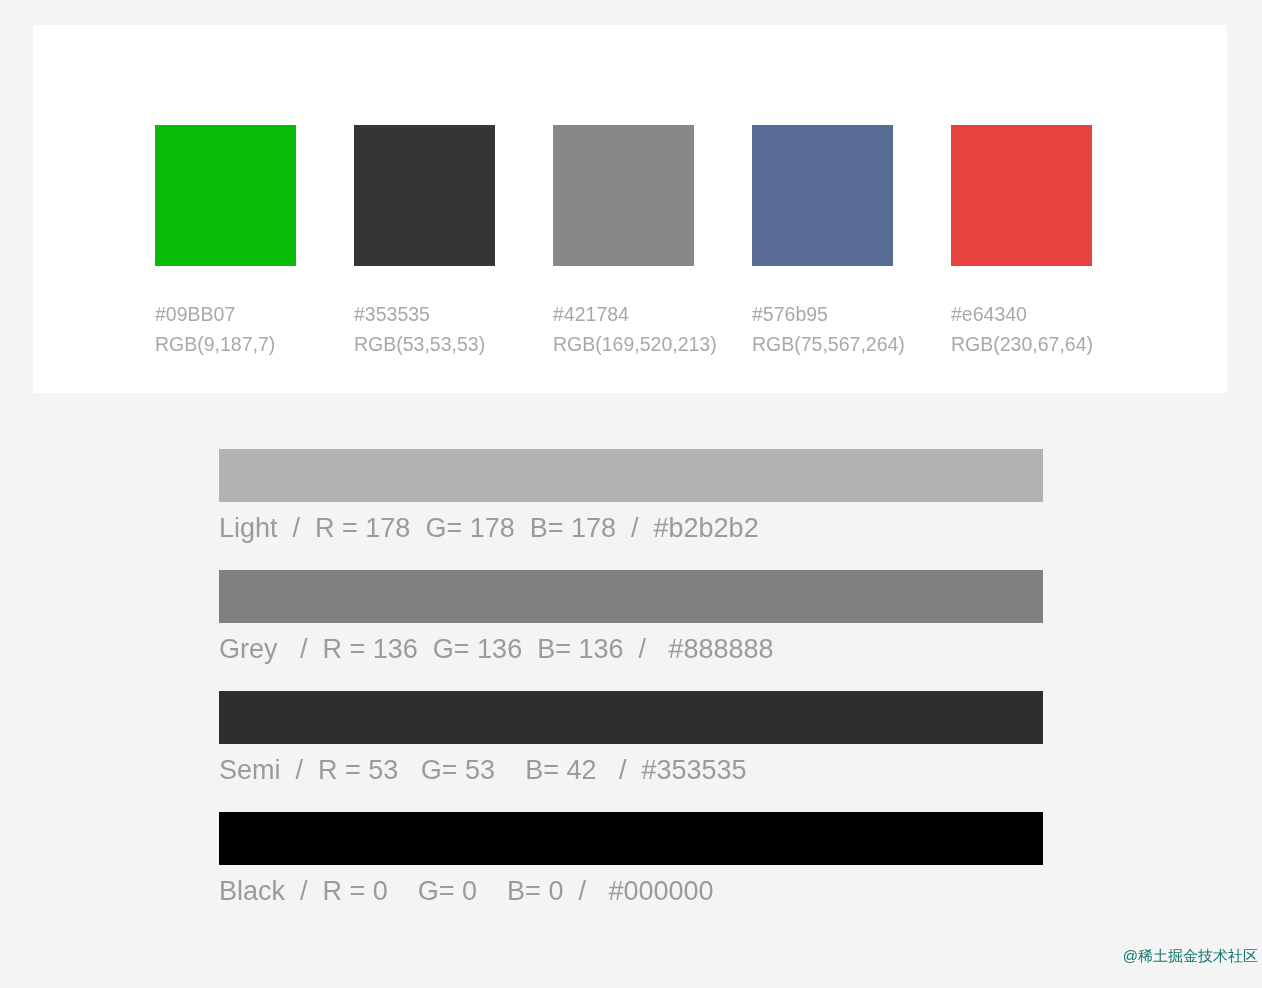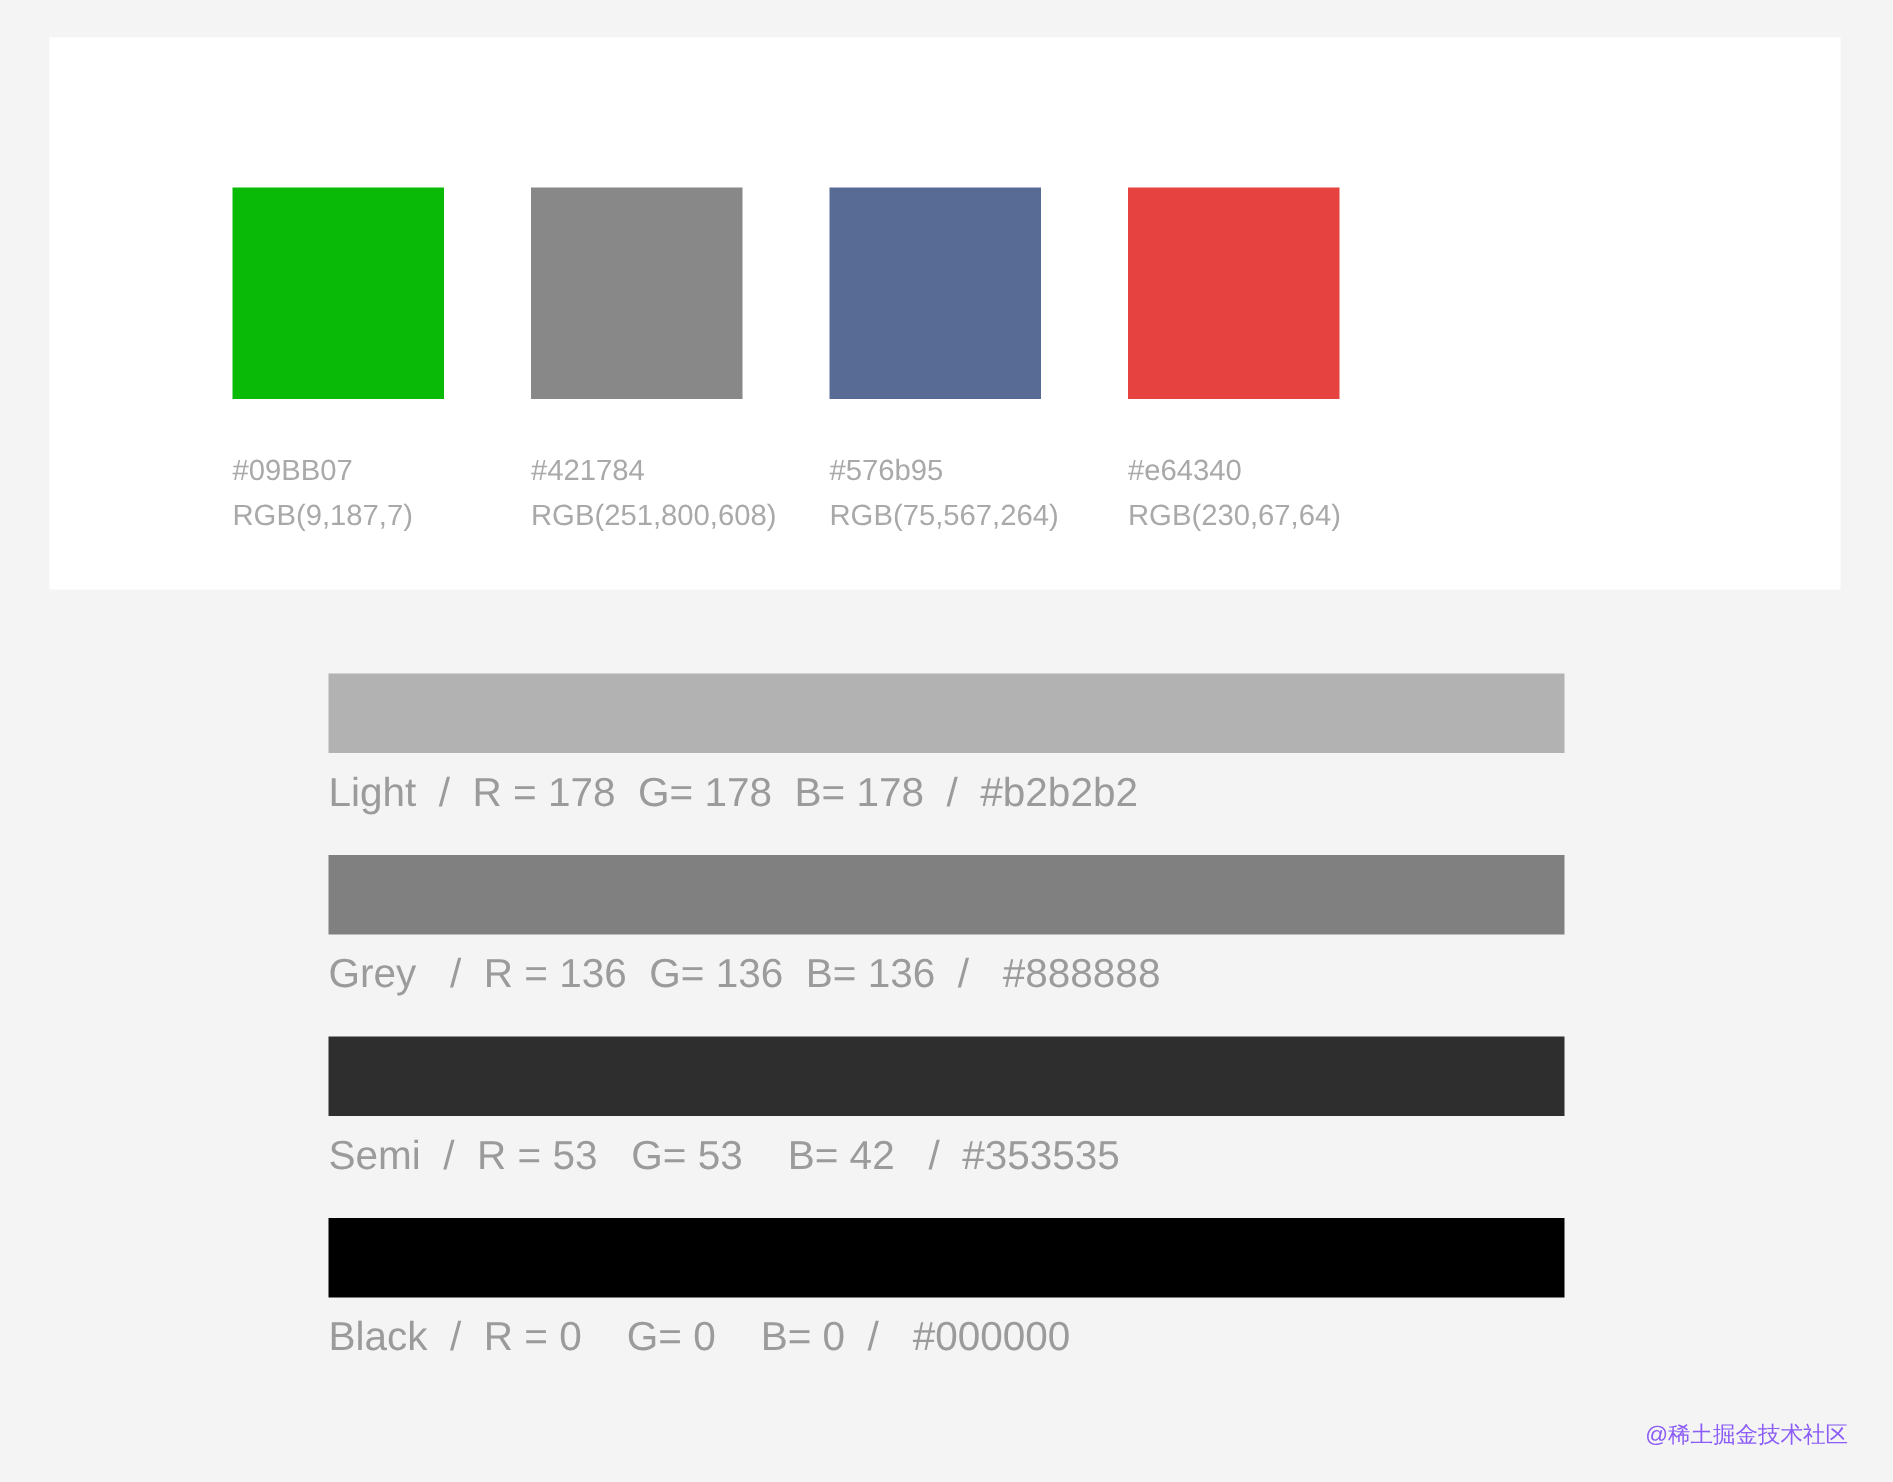--- a/index.html
+++ b/index.html
@@ -76,44 +76,49 @@
     color: #9b9b9b;
     font-size: 27px;
     line-height: 53px;
     font-weight: 400;
     white-space: pre;
   }
 
   
   #watermark {
     position: absolute;
-    right: 30px;
+    right: 4px;
     bottom: 22px;
-    color: #8b5cf6;
+    color: #0f766e;
     font-size: 15px;
     white-space: nowrap;
   }
 </style>
 </head>
 <body style="background: rgb(244, 244, 244);">
 
 <div id="swatch-card" style="background: rgb(255, 255, 255);">
   <div id="swatch-row">
 
     <div class="swatch-cell">
       <div class="swatch-chip" style="background: rgb(9, 187, 7);"></div>
       <div class="swatch-hex">#09BB07</div>
       <div class="swatch-rgb">RGB(9,187,7)</div>
     </div>
 
+    <div class="swatch-cell">
+      <div class="swatch-chip" style="background: rgb(53, 53, 53);"></div>
+      <div class="swatch-hex">#353535</div>
+      <div class="swatch-rgb">RGB(53,53,53)</div>
+    </div>
 
     <div class="swatch-cell">
       <div class="swatch-chip" style="background: rgb(136, 136, 136);"></div>
       <div class="swatch-hex">#421784</div>
-      <div class="swatch-rgb">RGB(251,800,608)</div>
+      <div class="swatch-rgb">RGB(169,520,213)</div>
     </div>
 
     <div class="swatch-cell">
       <div class="swatch-chip" style="background: rgb(87, 107, 149);"></div>
       <div class="swatch-hex">#576b95</div>
       <div class="swatch-rgb">RGB(75,567,264)</div>
     </div>
 
     <div class="swatch-cell">
       <div class="swatch-chip" style="background: rgb(230, 67, 64);"></div>

